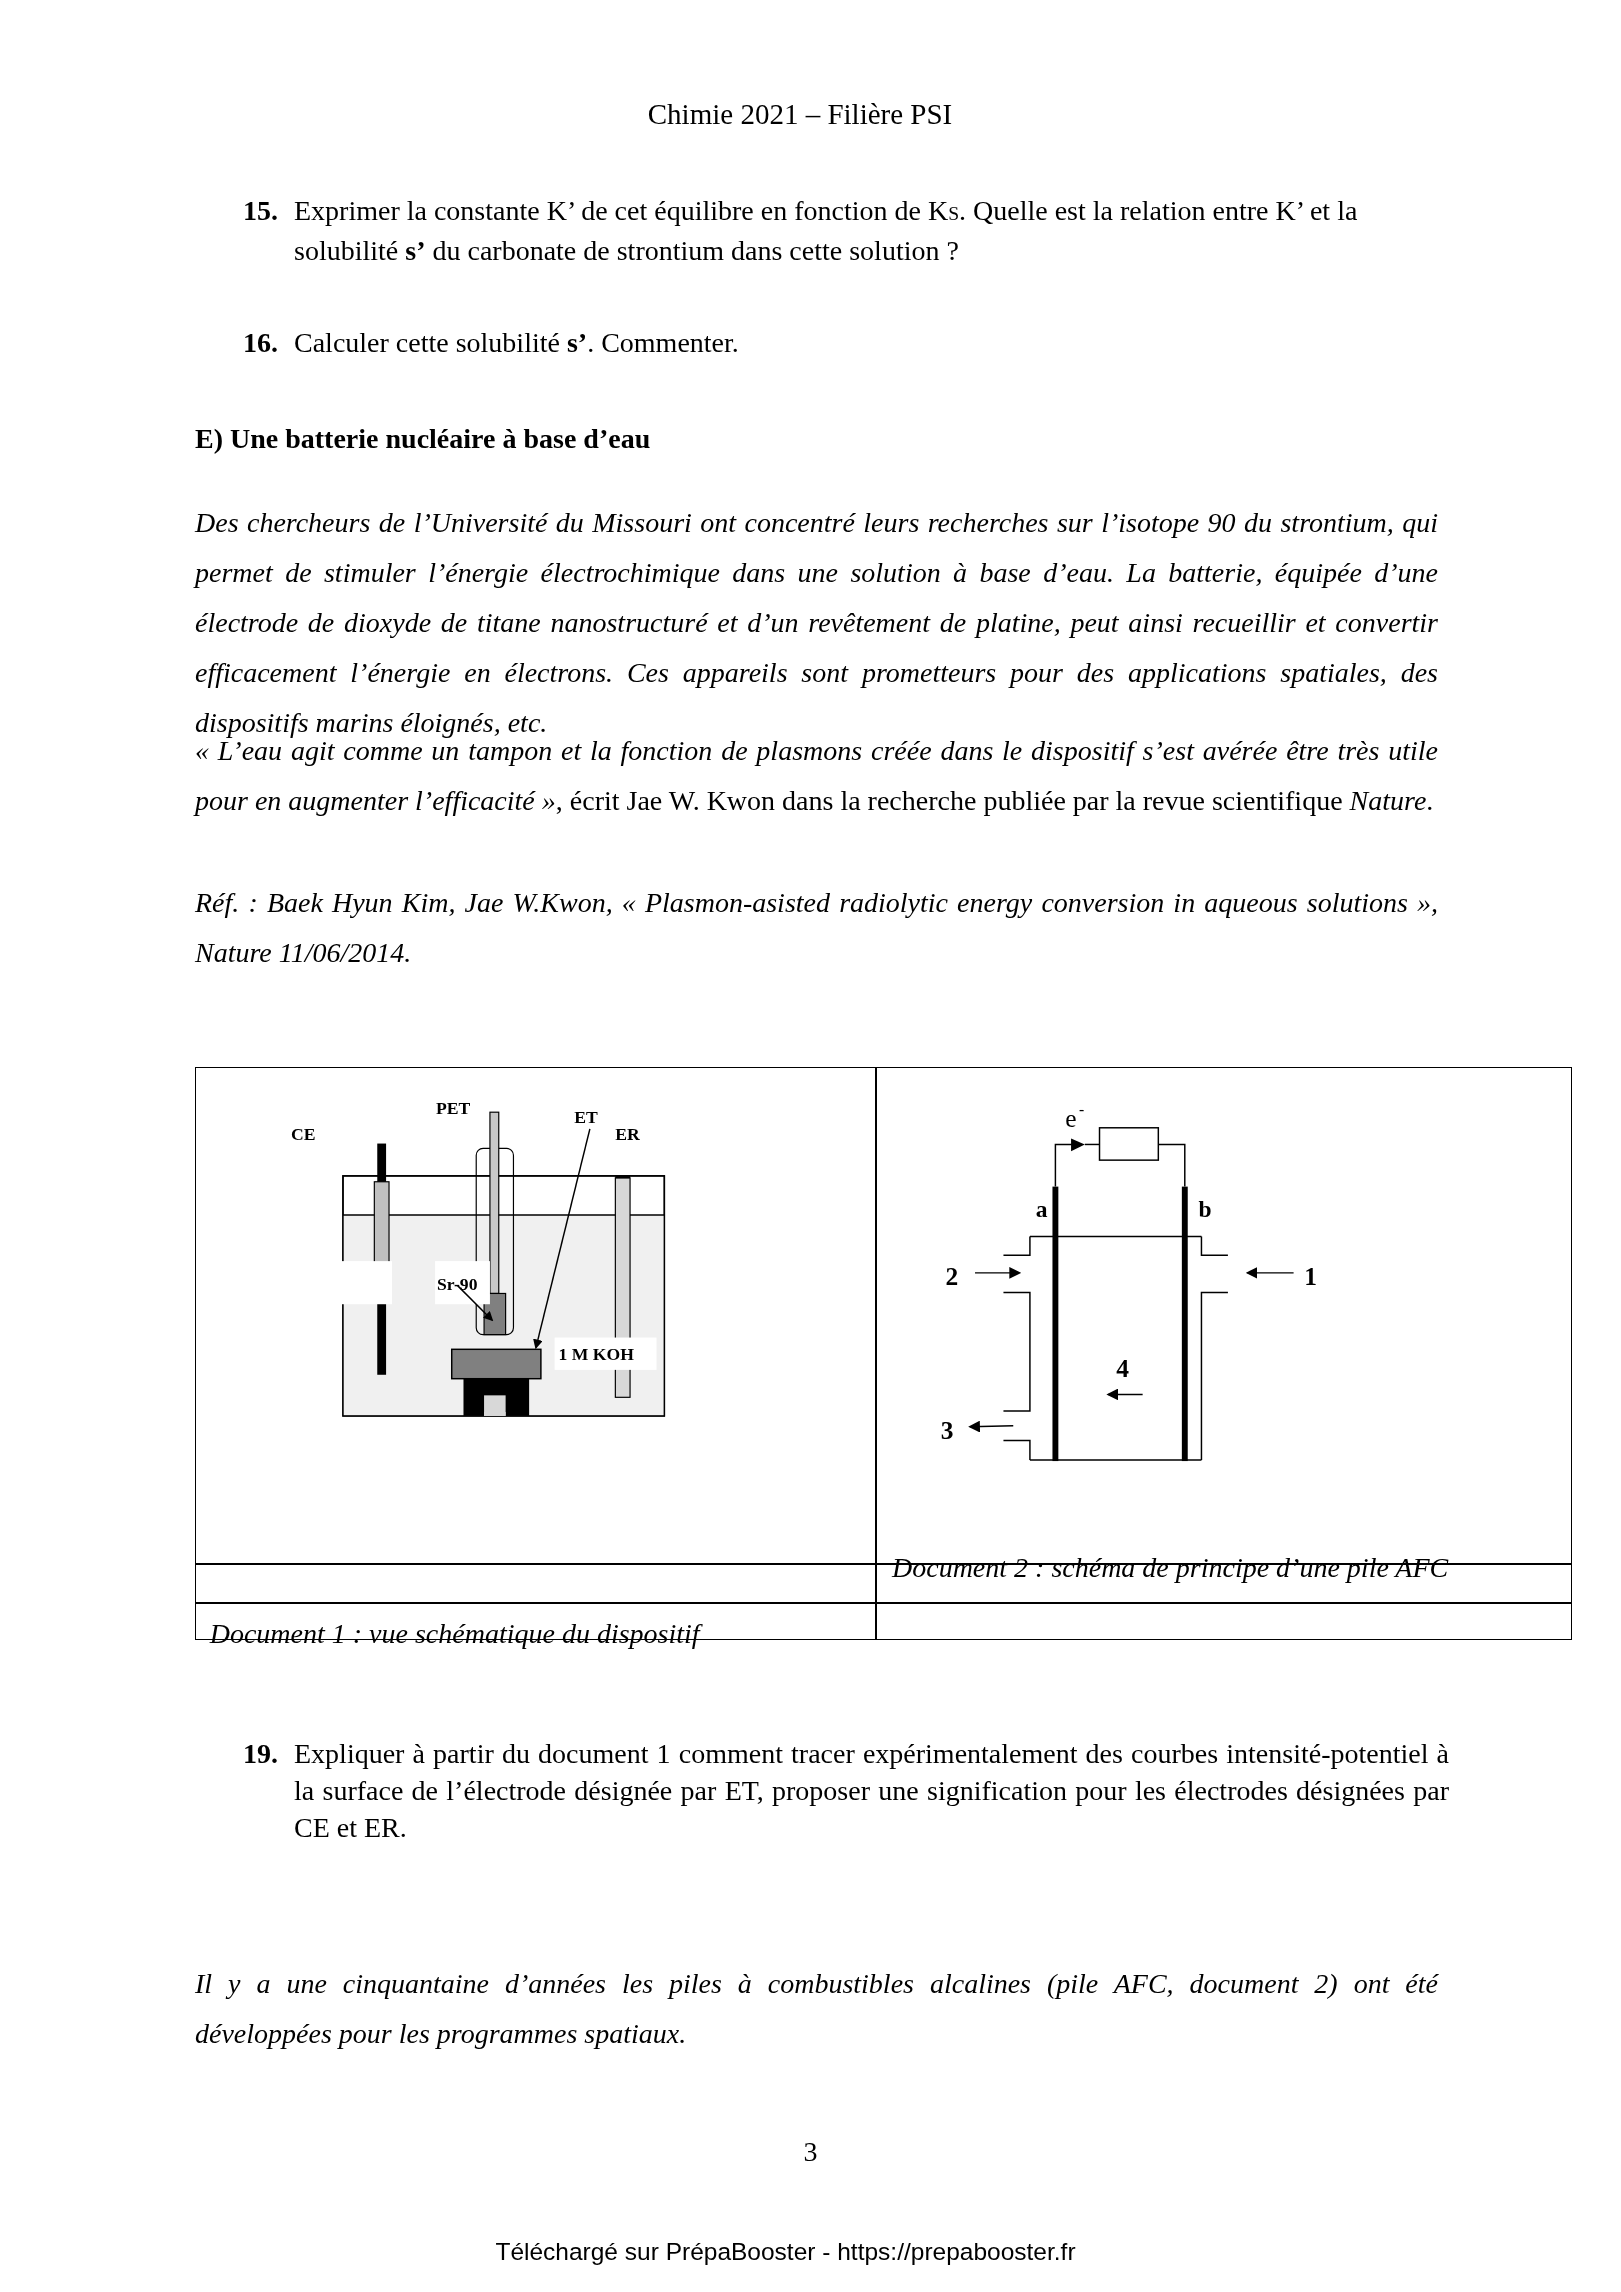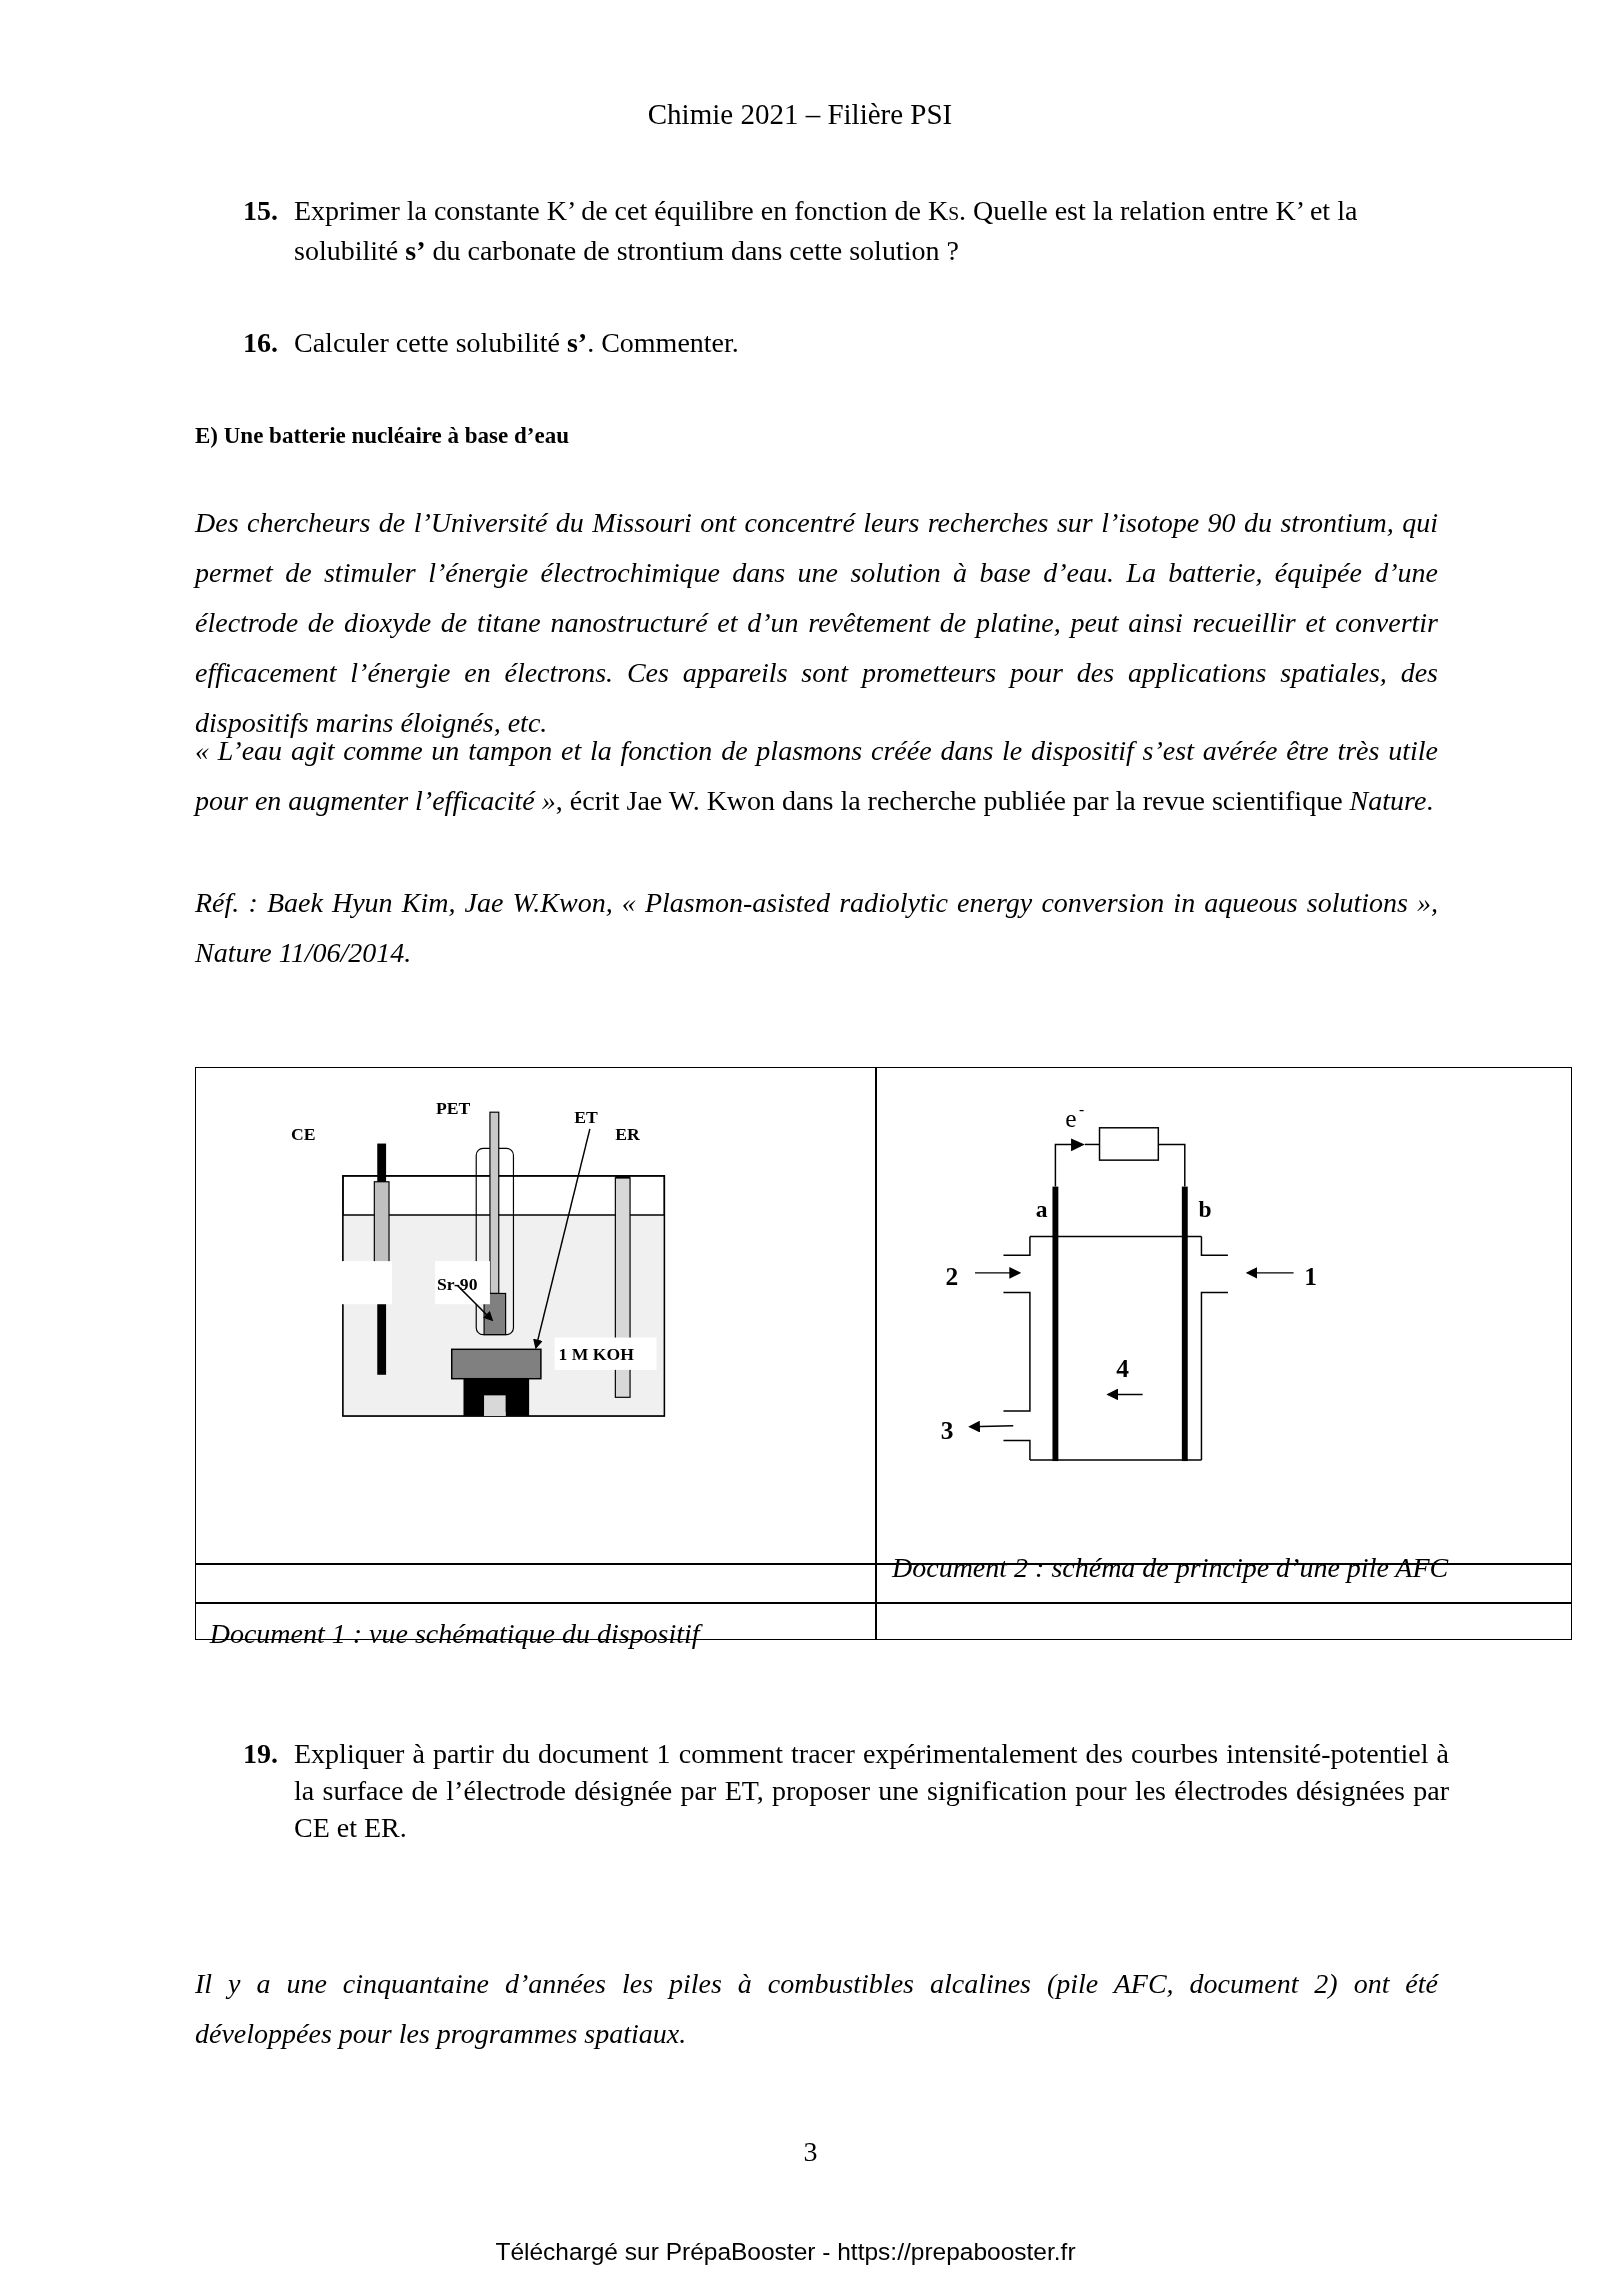--- a/index.html
+++ b/index.html
@@ -4,21 +4,21 @@
 <style>
   html, body { margin: 0; padding: 0; background: #ffffff; }
   body { width: 1621px; height: 2293px; position: relative; overflow: hidden;
          font-family: "Liberation Serif", "DejaVu Serif", serif; color: #000; }
   .abs { position: absolute; }
   .header { top: 98px; left: 0; width: 1600px; text-align: center; font-size: 29px; }
   .q { left: 243px; width: 1206px; font-size: 28px; line-height: 37px; }
   .q .num { position: absolute; left: 0; top: 0; font-weight: bold; }
   .q .txt { display: block; padding-left: 51px; }
   .q.justify .txt { text-align: justify; text-align-last: left; }
-  .sect { left: 195px; top: 423px; font-size: 23px; font-weight: bold; text-align: right; }
+  .sect { left: 195px; top: 423px; font-size: 28px; font-weight: bold; text-align: right; }
   .para { left: 195px; width: 1243px; font-size: 28px; line-height: 50px; text-align: justify; }
   .para.lastleft { text-align-last: left; }
   .it { font-style: italic; }
   .docs { left: 195px; top: 1067px; width: 1377px; height: 573px; border: 1.5px solid #000; box-sizing: border-box; }
   .docs .vline { position: absolute; left: 679px; top: 0; width: 1.5px; height: 100%; background: #000; }
   .docs .hline { position: absolute; left: 0; width: 100%; height: 1.5px; background: #000; }
   .cap { position: absolute; font-size: 28px; font-style: italic; line-height: 35px; white-space: nowrap; }
   .fig { position: absolute; }
   .pagenum { top: 2136px; left: 0; width: 1621px; text-align: center; font-size: 28px; }
   .footer { top: 2238px; left: 0; width: 1571px; text-align: center; font-size: 24.5px;

